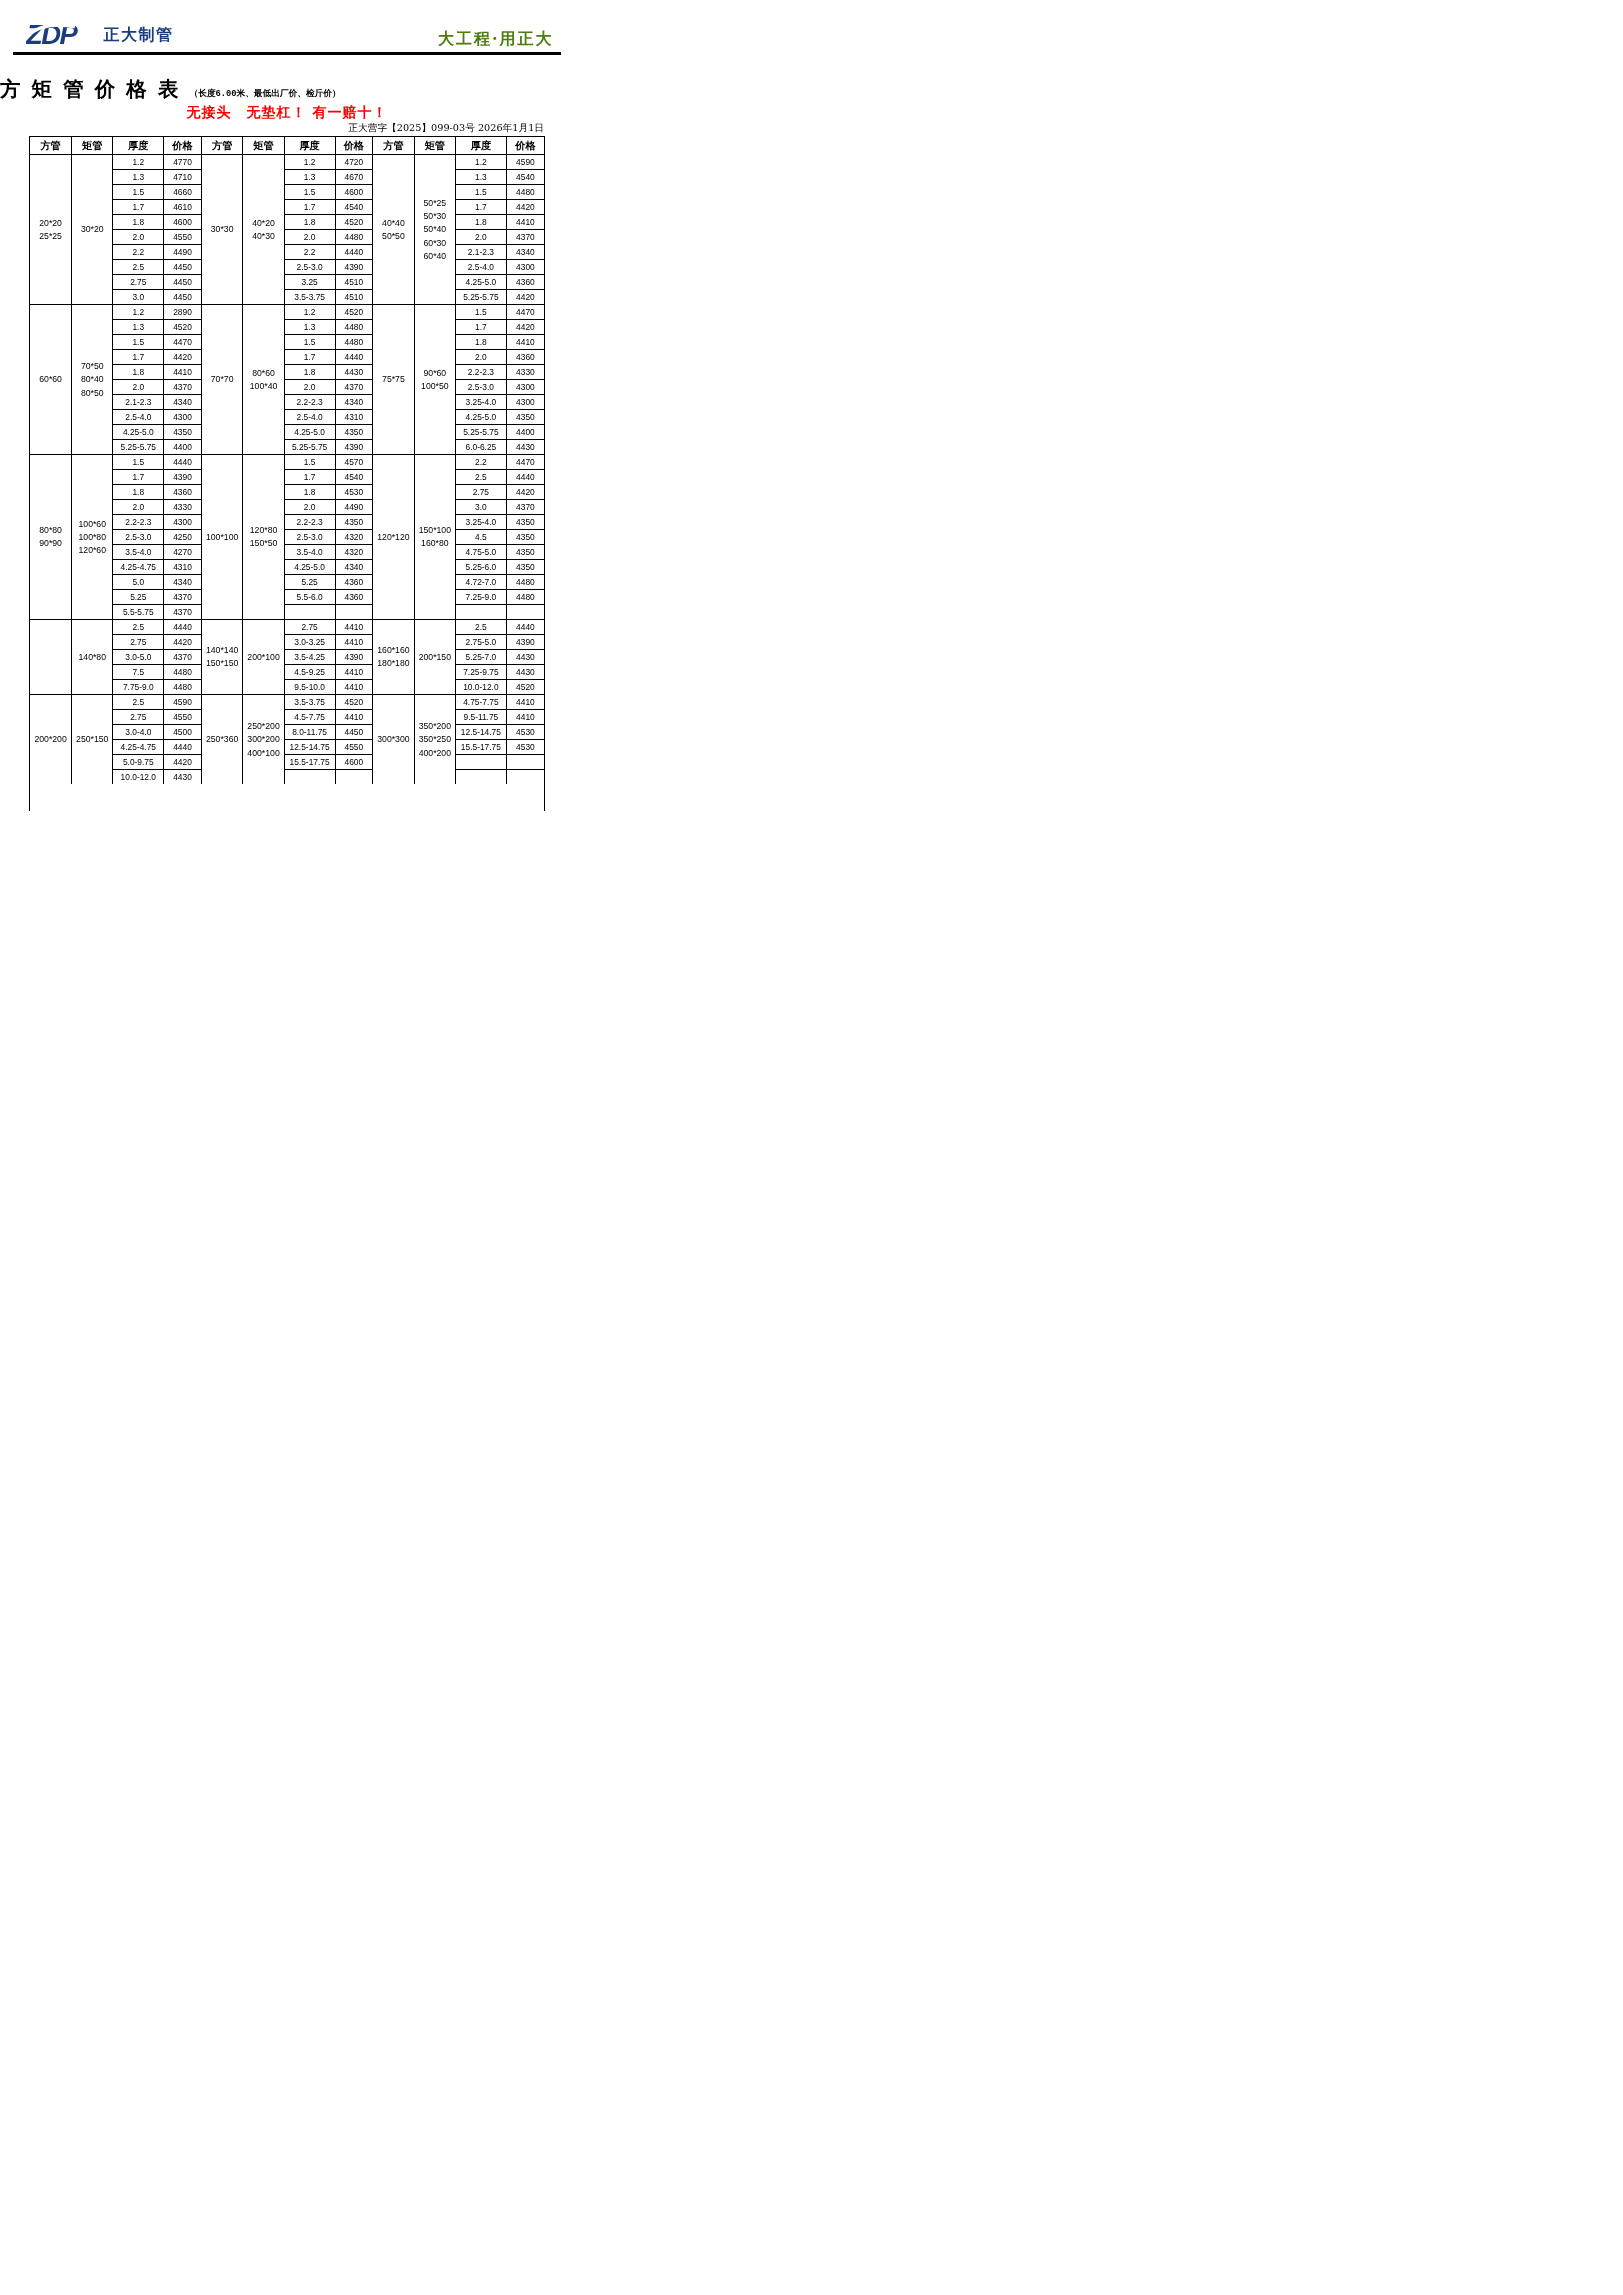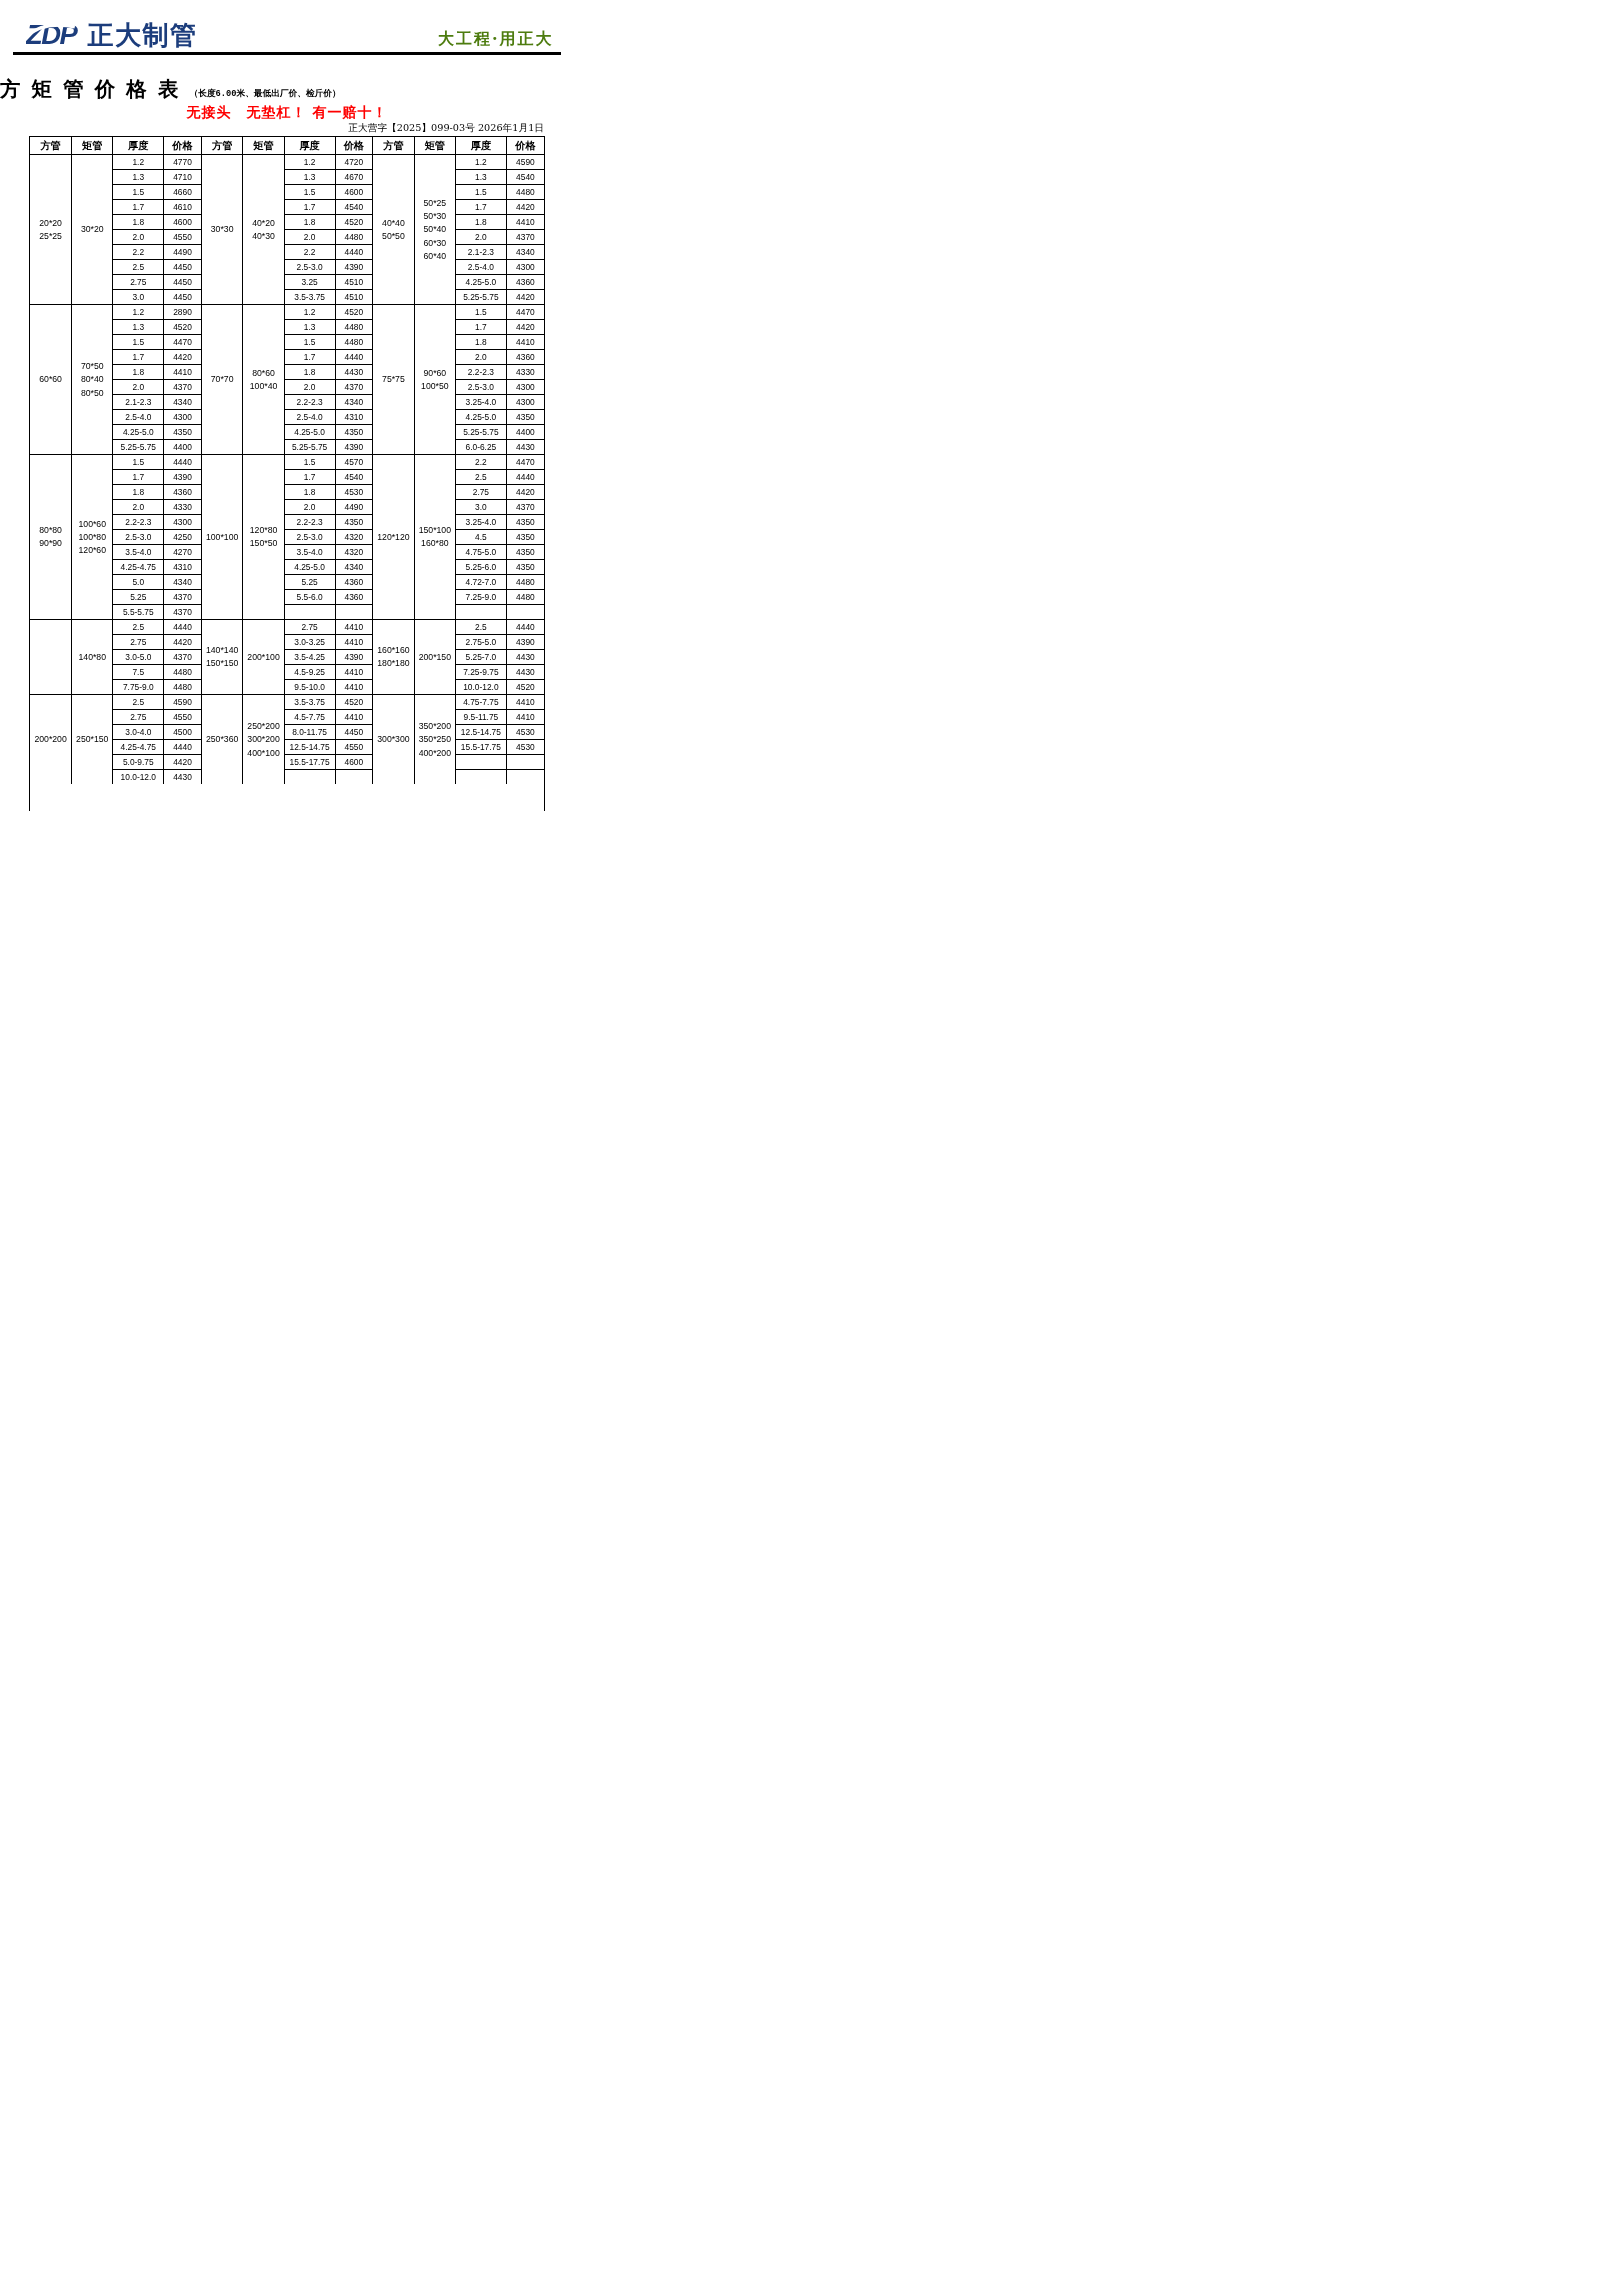--- a/index.html
+++ b/index.html
@@ -2,22 +2,22 @@
 <html style="font-size:8.2px"><head>
 <meta charset="utf-8">
 <title>方矩管价格表</title>
 <style>
   html,body{margin:0;padding:0;background:#fff;}
   body{width:574px;height:811px;font-family:"DejaVu Serif","Liberation Serif",serif;color:#000;}
   .page{position:relative;width:574px;height:811px;overflow:hidden;background:#fff;}
 
   
   .top-bar{display:flex;justify-content:space-between;align-items:flex-end;margin:20.4px 20.4px 0 25.6px;}
-  .logo{display:flex;align-items:center;gap:2px;}
-  .company-name{font-family:"Liberation Sans","DejaVu Sans",sans-serif;font-weight:900;font-size:26px;color:#1c3d7c;letter-spacing:1.5px;line-height:1;}
+  .logo{display:flex;align-items:center;gap:18px;}
+  .company-name{font-family:"Liberation Sans","DejaVu Sans",sans-serif;font-weight:900;font-size:16px;color:#1c3d7c;letter-spacing:1.5px;line-height:1;}
   .slogan{font-size:16px;font-weight:bold;color:#4d7c0f;letter-spacing:2px;padding-bottom:2px;line-height:1;}
   .divider{height:2.6px;background:#000;margin:3.1px 13.3px 0;}
 
   
   .title-line{text-align:left;margin-top:24px;white-space:nowrap;line-height:1.2;font-family:Liberation Mono, monospace;}
   .title-main{font-size:20.4px;font-weight:bold;letter-spacing:11.2px;}
   .title-sub{font-size:8.7px;font-weight:bold;letter-spacing:0;}
   .promise{text-align:center;color:#fe0000;font-size:14px;font-weight:bold;margin-top:0;letter-spacing:1px;line-height:1.2;}
   .doc-no{text-align:right;margin:1.5px 30px 2.6px 0;font-size:9.7px;line-height:1.2;}
 

